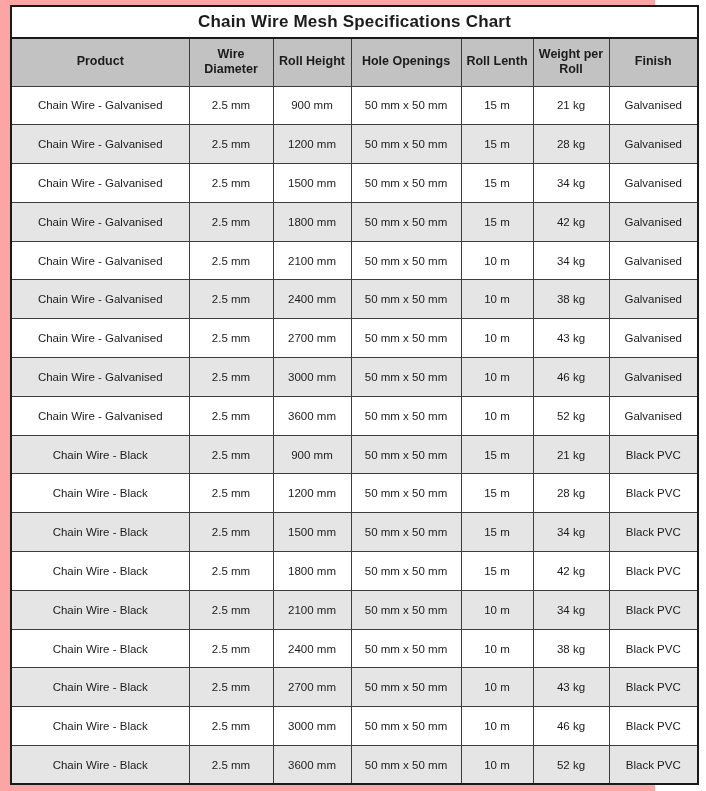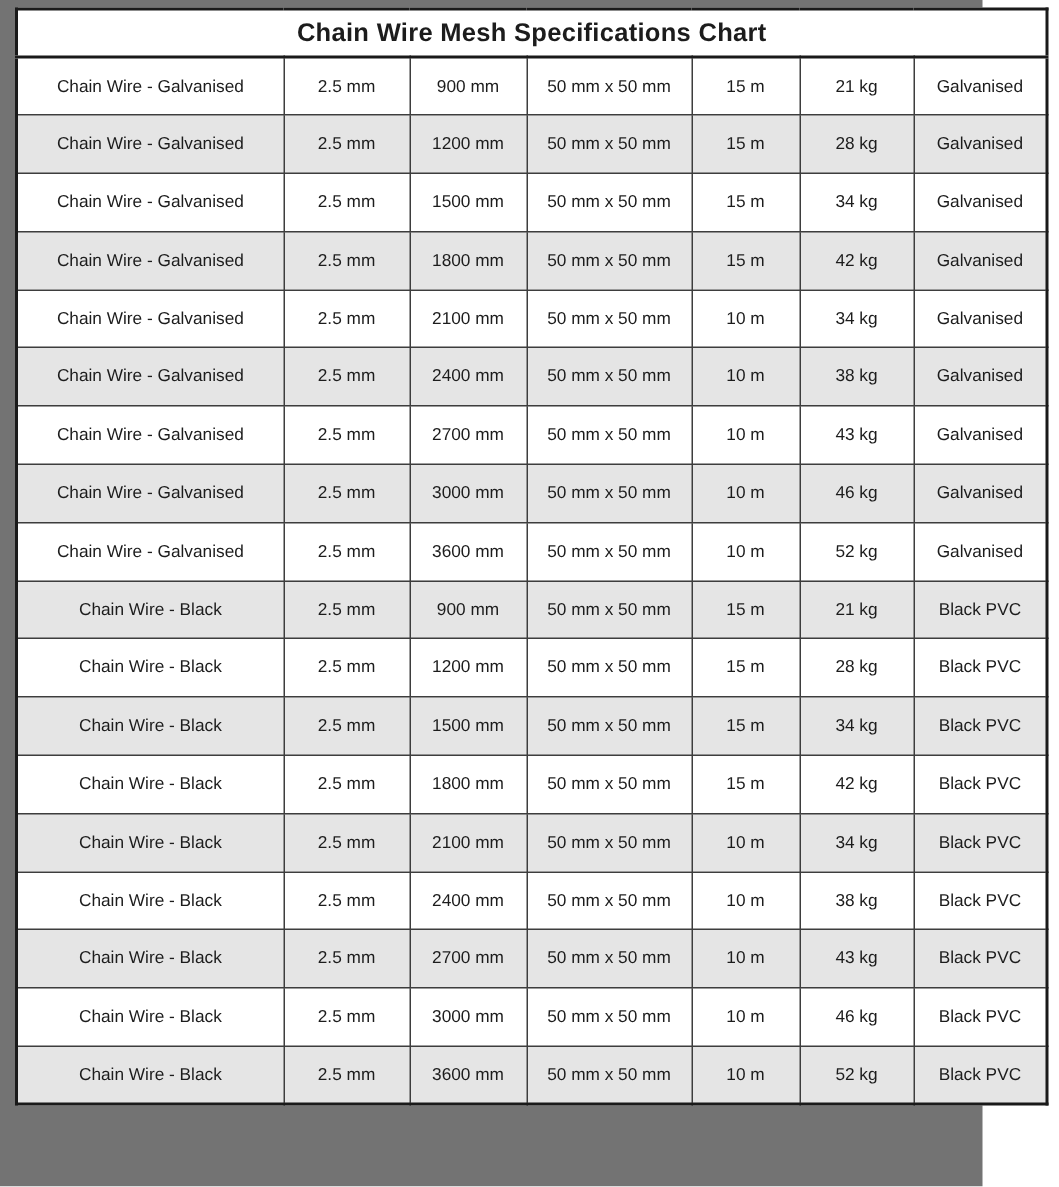--- a/index.html
+++ b/index.html
@@ -5,21 +5,21 @@
   * { margin:0; padding:0; box-sizing:border-box; }
   html, body {
     width:706px; height:791px;
     background:#ffffff;
     font-family:"Liberation Sans", sans-serif;
     overflow:hidden;
   }
   #page {
     position:relative;
     width:655px; height:791px;
-    background:#737373;
+    background:#fca5a5;
   }
   #spec-table {
     position:absolute;
     left:10px; top:5px;
     width:687px;
     border-collapse:collapse;
     table-layout:fixed;
     border:2px solid #1a1a1a;
     background:#ffffff;
   }
@@ -83,20 +83,29 @@
       <col class="c-hole">
         <col class="c-length">
         <col class="c-weight">
         <col class="c-finish">
     </colgroup>
 
     <thead>
       <tr>
         <th class="title-cell" colspan="7">Chain Wire Mesh Specifications Chart</th>
       </tr>
+      <tr class="head-row">
+        <th>Product</th>
+        <th>Wire Diameter</th>
+        <th>Roll Height</th>
+        <th>Hole Openings</th>
+        <th>Roll Lenth</th>
+        <th>Weight per Roll</th>
+        <th>Finish</th>
+      </tr>
     </thead>
 
     <tbody id="table-body">
         <tr>
           <td>Chain Wire - Galvanised</td>
           <td>2.5 mm</td>
           <td>900 mm</td>
           <td>50 mm x 50 mm</td>
           <td>15 m</td>
           <td>21 kg</td>

